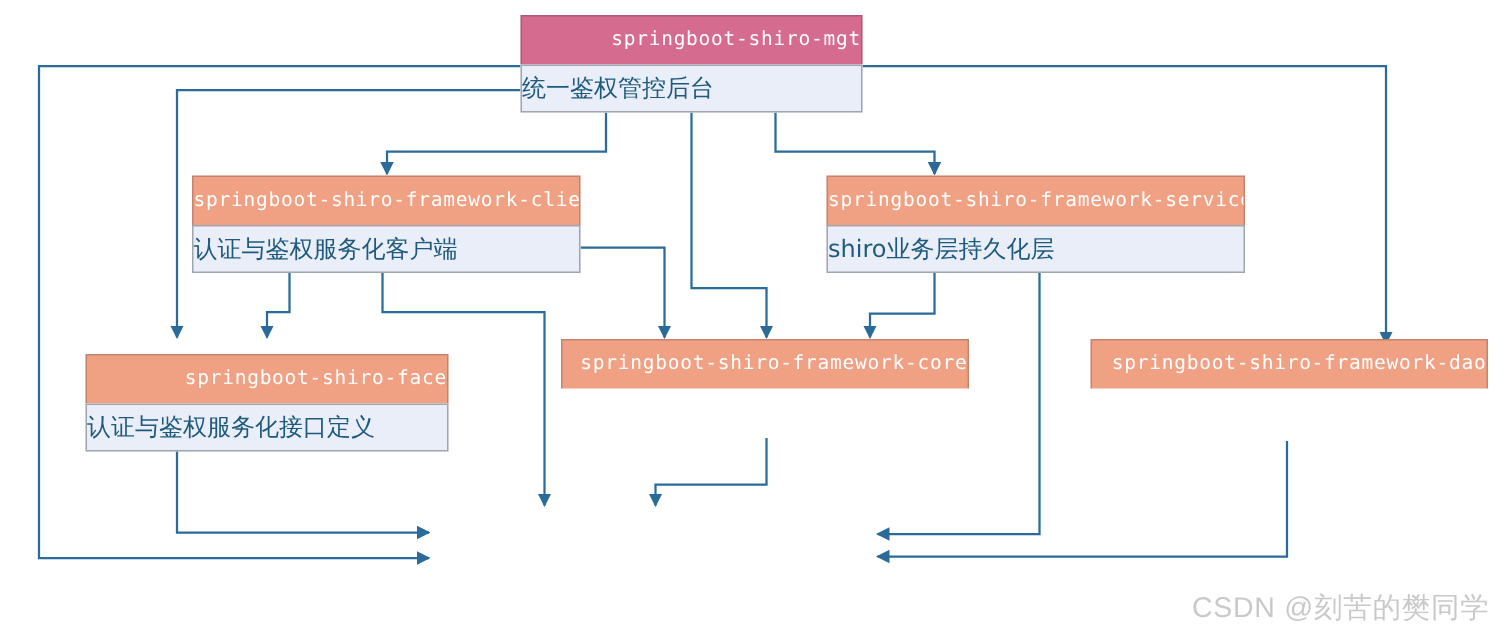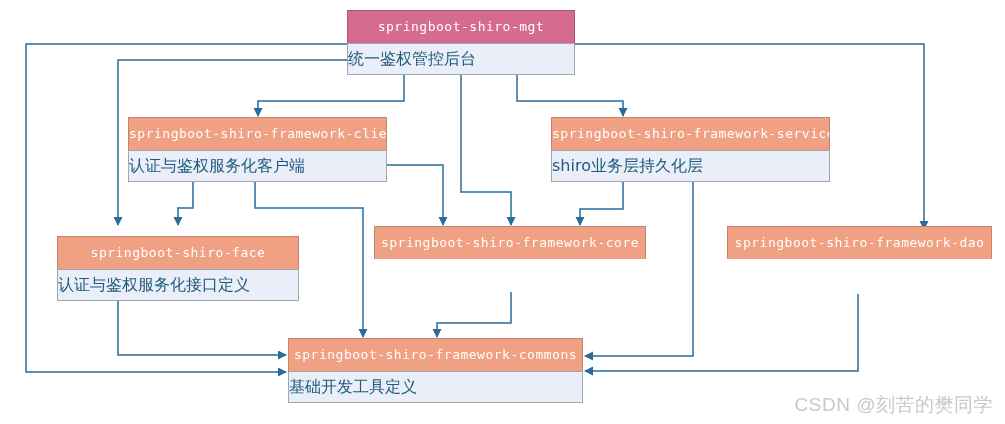--- a/index.html
+++ b/index.html
@@ -9,21 +9,21 @@
     background:var(--bg,#ffffff);
     font-family:"DejaVu Sans","Liberation Sans",sans-serif;
     overflow:hidden;
   }
   #edges-svg{position:absolute;left:0;top:0;width:1005px;height:424px;pointer-events:none;}
   .node{position:absolute;box-sizing:border-box;}
   .node-header{
     box-sizing:border-box;height:33px;line-height:31px;
     background:var(--orange);color:var(--header-text);
     border:1px solid rgba(0,0,0,0.18);border-bottom:none;
-    text-align:center;
+    text-align:right;
     font-family:"DejaVu Sans Mono","Liberation Mono",monospace;
     font-size:13px;letter-spacing:0.5px;white-space:nowrap;overflow:hidden;
   }
   .node-body{
     box-sizing:border-box;height:32px;line-height:30px;
     background:var(--body-bg);color:var(--body-text);
     border:1px solid var(--body-border);
     text-align:left;font-size:16px;white-space:nowrap;overflow:hidden;
   }
   .node-mgt{left:347px;top:10px;width:228px;}
@@ -93,19 +93,15 @@
   </div>
 
   <div class="node node-core">
     <div class="node-header">springboot-shiro-framework-core</div>
   </div>
 
   <div class="node node-dao">
     <div class="node-header">springboot-shiro-framework-dao</div>
   </div>
 
-  <div class="node node-commons">
-    <div class="node-header">springboot-shiro-framework-commons</div>
-    <div class="node-body">基础开发工具定义</div>
-  </div>
 
   <div id="watermark">CSDN @刻苦的樊同学</div>
 </div>
 
 </body></html>

